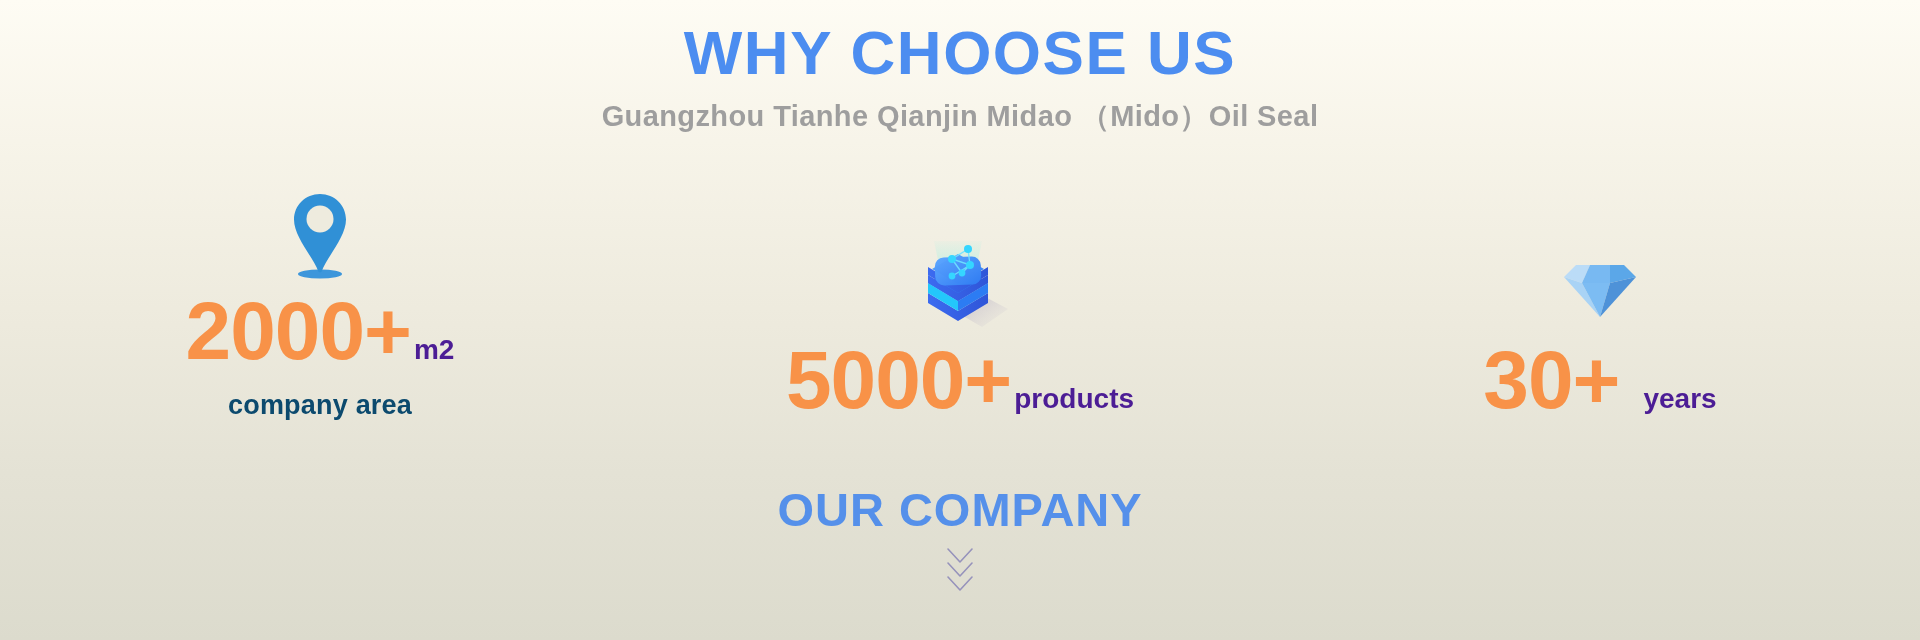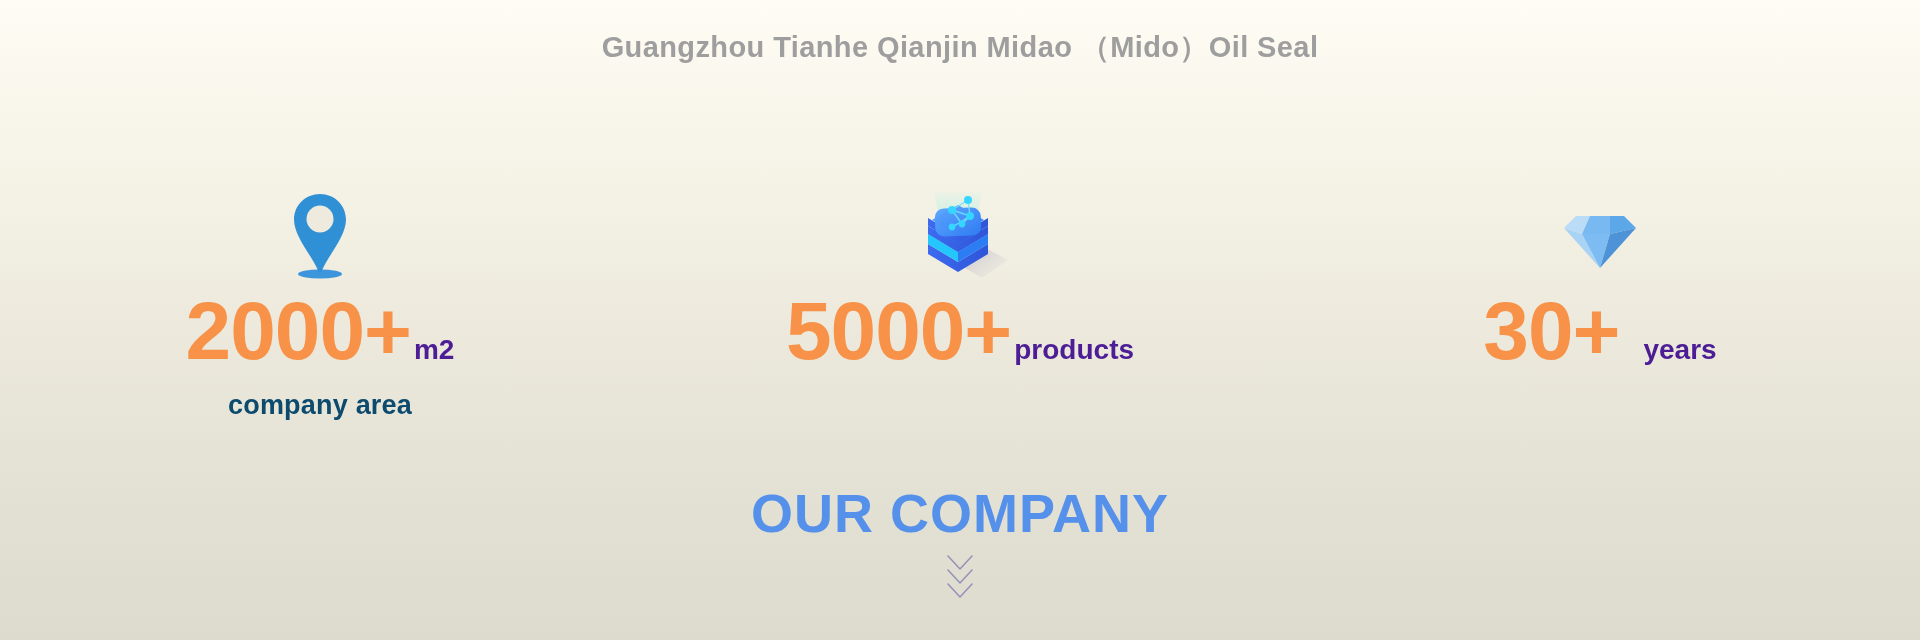--- a/index.html
+++ b/index.html
@@ -53,21 +53,21 @@
   }
 
   
   .stats-row {
     position: absolute;
     top: 186px;
     left: 0;
     width: 1920px;
     display: flex;
     justify-content: space-around;
-    align-items: flex-start;
+    align-items: flex-end;
   }
   .stat-item {
     width: 560px;
     display: flex;
     flex-direction: column;
     align-items: center;
   }
 
   .stat-icon {
     height: 96px;
@@ -110,21 +110,21 @@
 
   
   .footer {
     position: absolute;
     top: 482px;
     left: 0;
     width: 1920px;
     text-align: center;
   }
   .footer-title {
-    font-size: 54px;
+    font-size: 47px;
     font-weight: bold;
     color: #5590EA;
     letter-spacing: 1px;
     margin: 0;
     white-space: nowrap;
   }
   .scroll-arrows {
     margin-top: 8px;
     display: flex;
     flex-direction: column;
@@ -132,20 +132,21 @@
     line-height: 0;
   }
   .scroll-arrows svg { display: block; }
 </style>
 </head>
 <body>
 
 <div class="banner">
 
   <div class="header">
+    <h1 class="main-title">WHY CHOOSE US</h1>
     <p class="sub-title">Guangzhou Tianhe Qianjin Midao （Mido）Oil Seal</p>
   </div>
 
   <div class="stats-row">
 
     <div class="stat-item">
       <div class="stat-icon">
         <svg width="70" height="96" viewBox="0 0 70 96">
           <ellipse cx="35" cy="88" rx="22" ry="4.5" fill="#3D96DB"></ellipse>
           <path d="M35 8 C20.5 8 9 19.4 9 33.6 C9 51 28 71 33.3 85.2 C33.9 86.8 36.1 86.8 36.7 85.2 C42 71 61 51 61 33.6 C61 19.4 49.5 8 35 8 Z" fill="#3090D6"></path>

